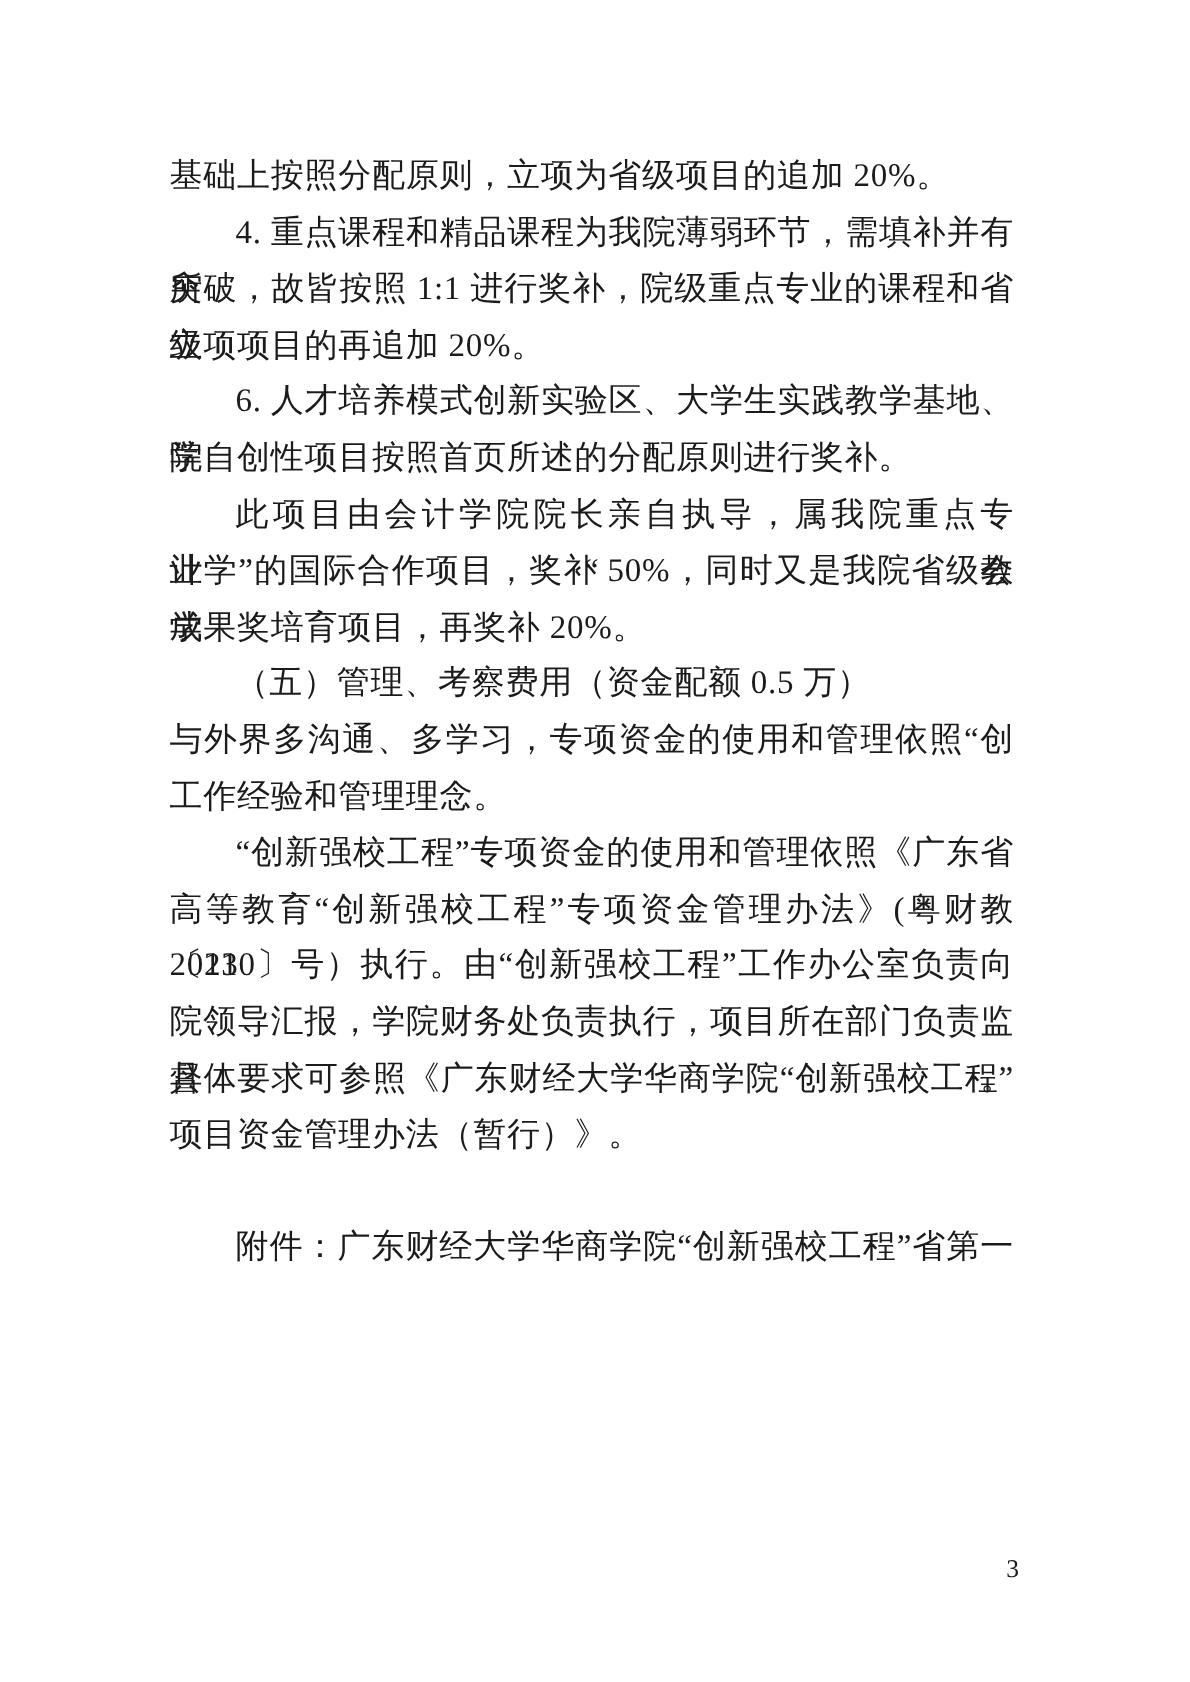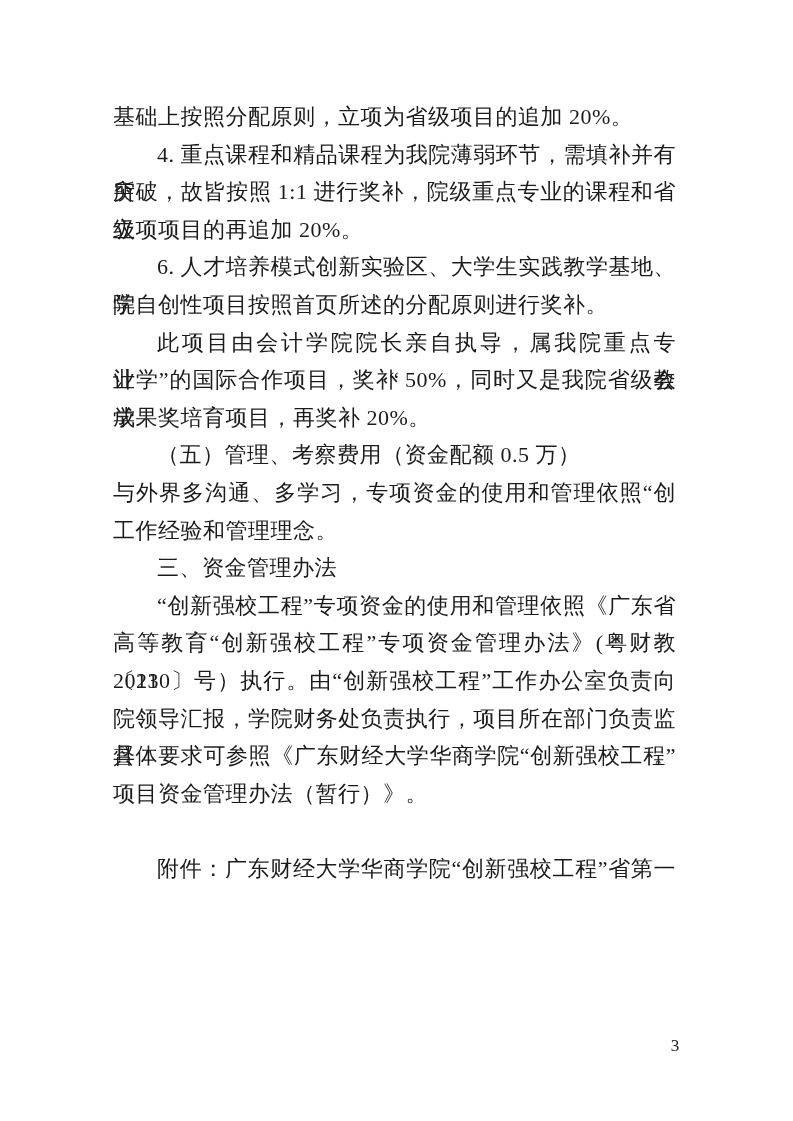--- a/index.html
+++ b/index.html
@@ -61,21 +61,20 @@
     <div class="ln just">突破，故皆按照 1:1 进行奖补，院级重点专业的课程和省级</div>
     <div class="ln">立项项目的再追加 20%。</div>
     <div class="ln ind just">6. 人才培养模式创新实验区、大学生实践教学基地、学</div>
     <div class="ln">院自创性项目按照首页所述的分配原则进行奖补。</div>
     <div class="ln ind just">此项目由会计学院院长亲自执导，属我院重点专业“会</div>
     <div class="ln just">计学”的国际合作项目，奖补 50%，同时又是我院省级教学</div>
     <div class="ln">成果奖培育项目，再奖补 20%。</div>
     <div class="ln ind">（五）管理、考察费用（资金配额 0.5 万）</div>
     <div class="ln just">与外界多沟通、多学习，专项资金的使用和管理依照“创</div>
     <div class="ln">工作经验和管理理念。</div>
-    <div class="ln ind">三、资金管理办法</div>
     <div class="ln ind just">“创新强校工程”专项资金的使用和管理依照《广东省</div>
     <div class="ln just">高等教育“创新强校工程”专项资金管理办法》(粤财教 2021</div>
     <div class="ln just">〔130〕号）执行。由“创新强校工程”工作办公室负责向</div>
     <div class="ln just">院领导汇报，学院财务处负责执行，项目所在部门负责监督。</div>
     <div class="ln just">具体要求可参照《广东财经大学华商学院“创新强校工程”</div>
     <div class="ln">项目资金管理办法（暂行）》。</div>
     <div class="ln"></div>
     <div class="ln ind just">附件：广东财经大学华商学院“创新强校工程”省第一</div>
   </div>
   <div class="page-number">3</div>

